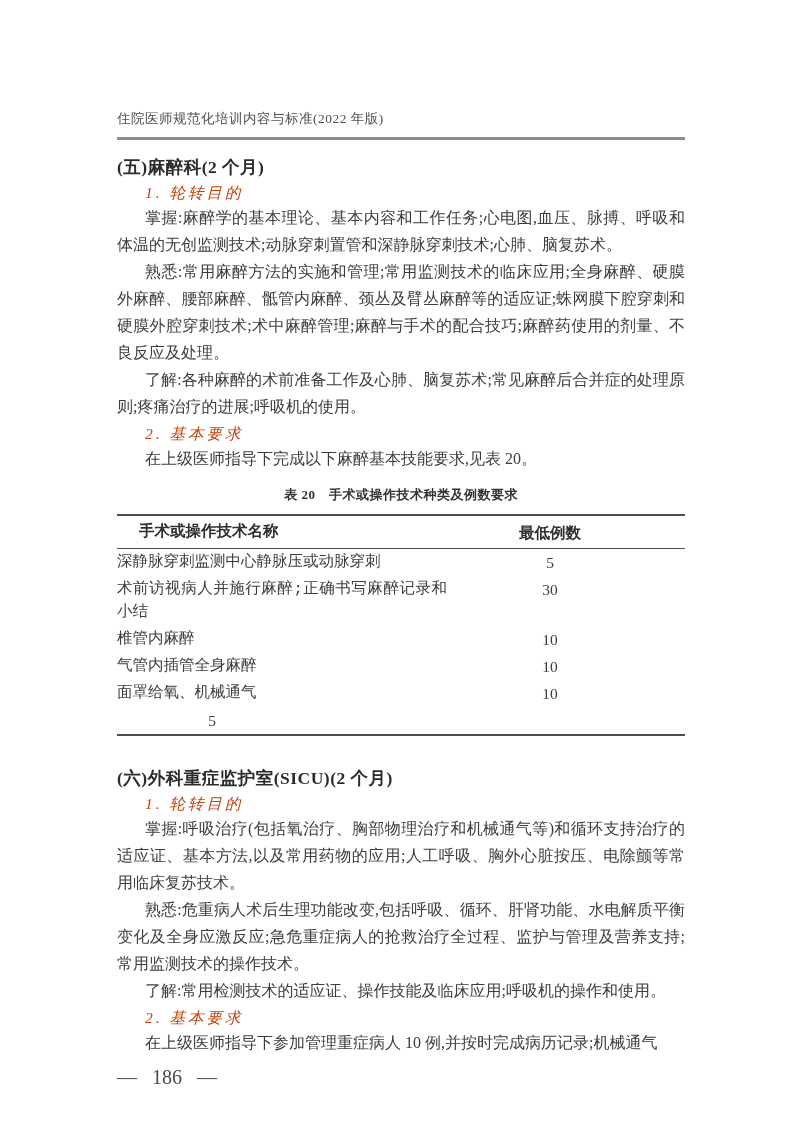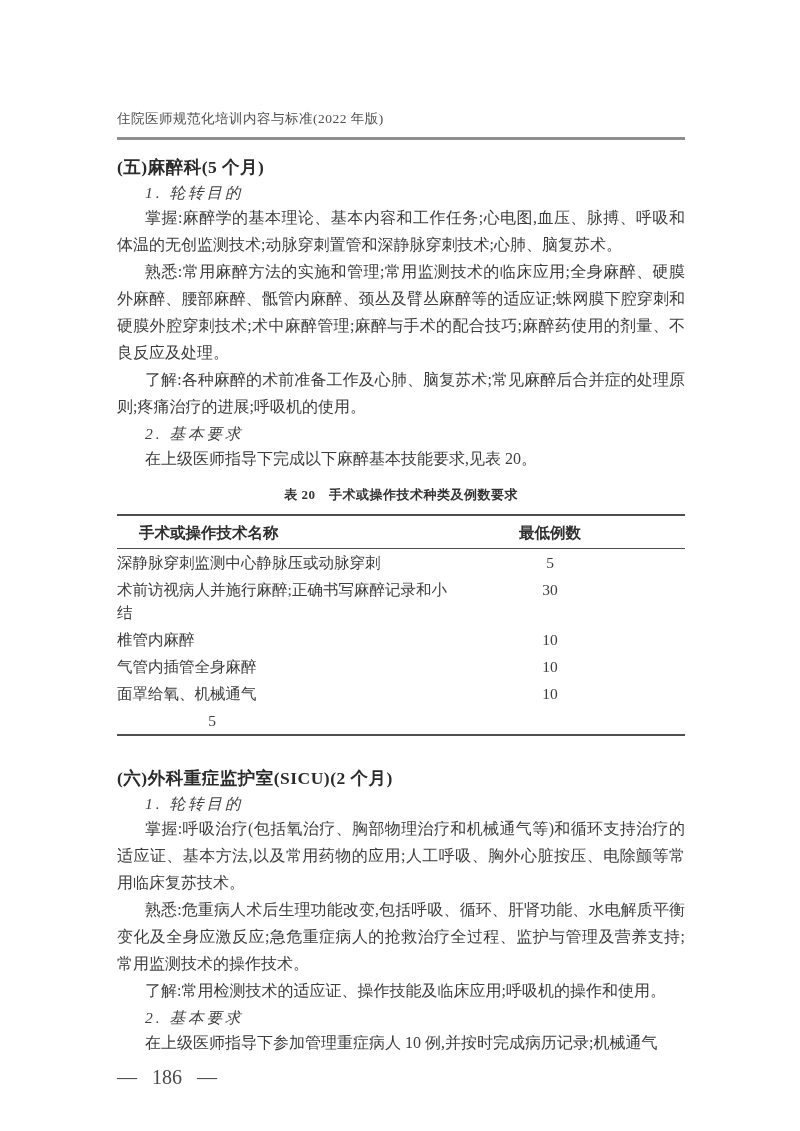--- a/index.html
+++ b/index.html
@@ -40,21 +40,21 @@
     letter-spacing: 0.5px;
   }
   
   .kai-item {
     margin-top: 3px;
     font-size: 15.5px;
     line-height: 22px;
     font-style: italic;
     letter-spacing: 3px;
     text-indent: 28px;
-    color: #404040;
+    color: #c2410c;
   }
   
   .body-para {
     margin: 0;
     font-size: 16px;
     line-height: 27px;
     text-align: justify;
     text-indent: 28px;
     color: #3d3d3d;
   }
@@ -82,20 +82,21 @@
     color: #2f2f2f;
   }
   .tr-head .td-name { padding-left: 22px; }
   .tr-row { padding: 2px 0; }
   .tr-row:first-of-type { padding-top: 5px; }
   .td-name {
     flex: 1;
     line-height: 23px;
     padding-right: 8px;
     text-align: justify;
+    font-family: Liberation Mono, monospace;
   }
   .td-num {
     width: 190px;
     margin-right: 40px;
     flex-shrink: 0;
     text-align: center;
     line-height: 23px;
   }
   
   .page-footer {
@@ -112,21 +113,21 @@
 
 <div class="page">
 
   <div class="content">
 
     <header class="running-head">
       <div class="running-head-text">住院医师规范化培训内容与标准(2022 年版)</div>
       <div class="running-head-rule"></div>
     </header>
 
-    <h2 class="section-heading">(五)麻醉科(5 个月)</h2>
+    <h2 class="section-heading">(五)麻醉科(2 个月)</h2>
 
     <div class="kai-item">1. 轮转目的</div>
 
     <p class="body-para">掌握:麻醉学的基本理论、基本内容和工作任务;心电图,血压、脉搏、呼吸和体温的无创监测技术;动脉穿刺置管和深静脉穿刺技术;心肺、脑复苏术。</p>
 
     <p class="body-para">熟悉:常用麻醉方法的实施和管理;常用监测技术的临床应用;全身麻醉、硬膜外麻醉、腰部麻醉、骶管内麻醉、颈丛及臂丛麻醉等的适应证;蛛网膜下腔穿刺和硬膜外腔穿刺技术;术中麻醉管理;麻醉与手术的配合技巧;麻醉药使用的剂量、不良反应及处理。</p>
 
     <p class="body-para">了解:各种麻醉的术前准备工作及心肺、脑复苏术;常见麻醉后合并症的处理原则;疼痛治疗的进展;呼吸机的使用。</p>
 
     <div class="kai-item">2. 基本要求</div>

